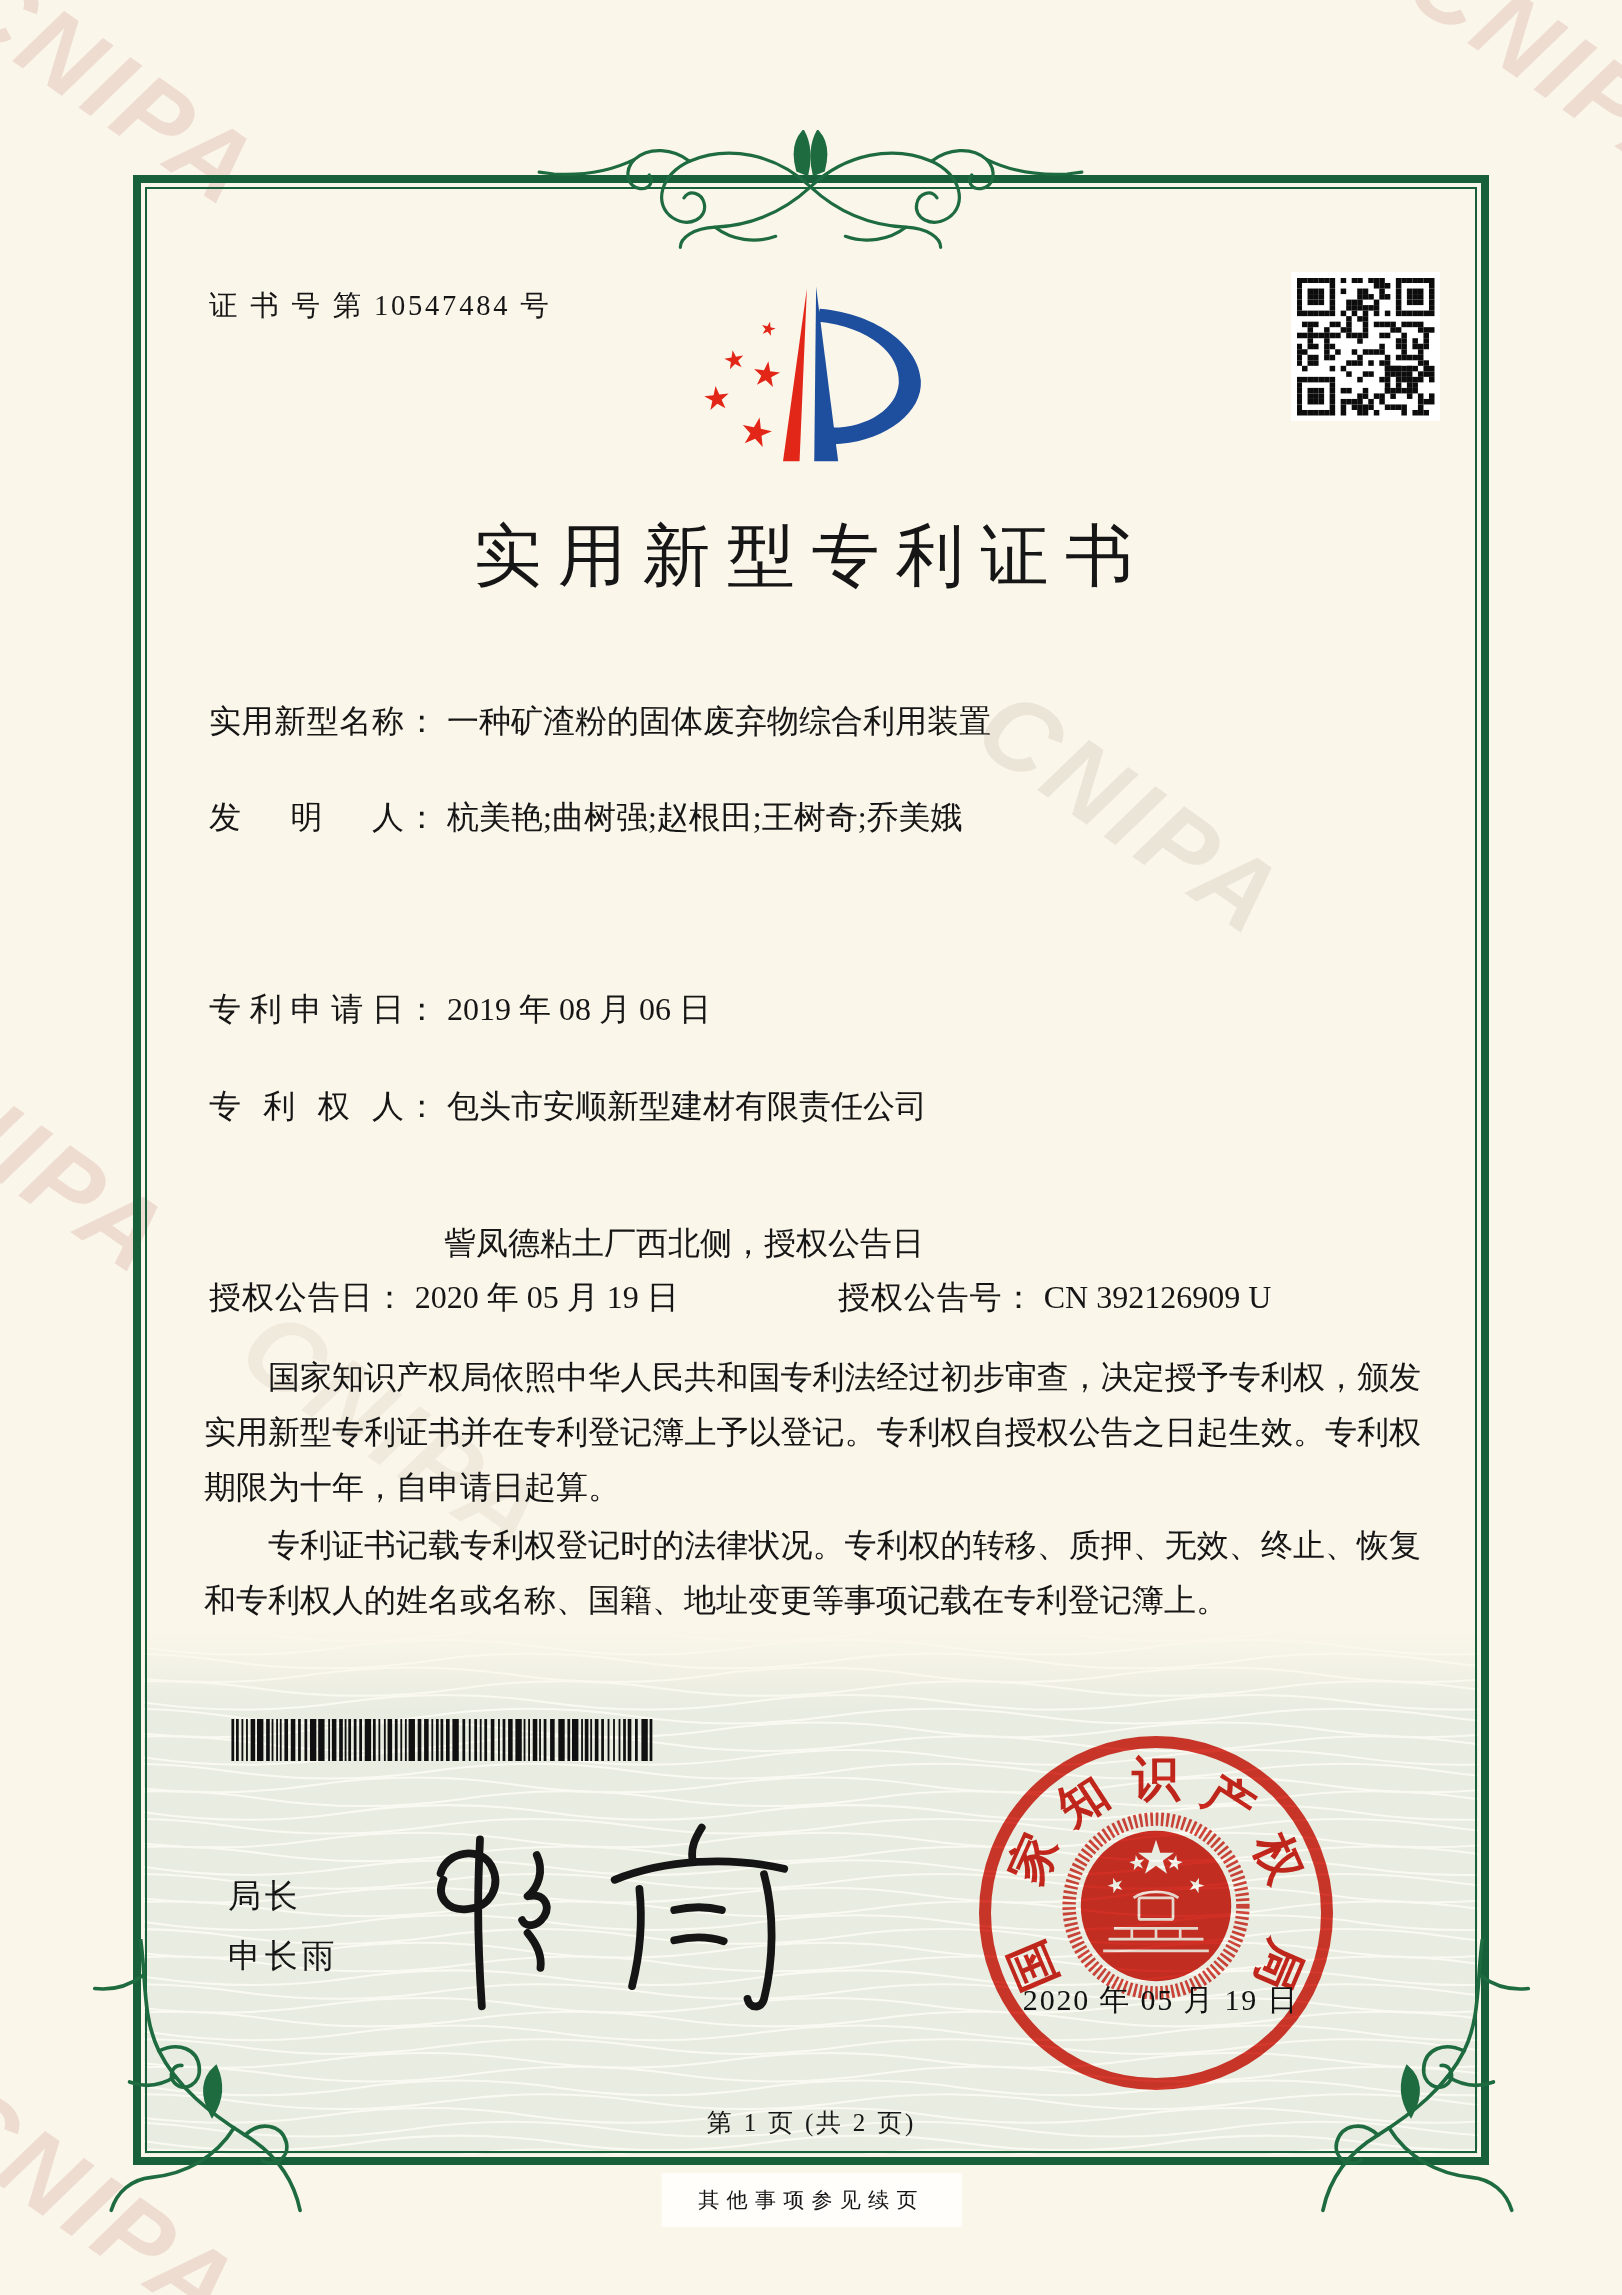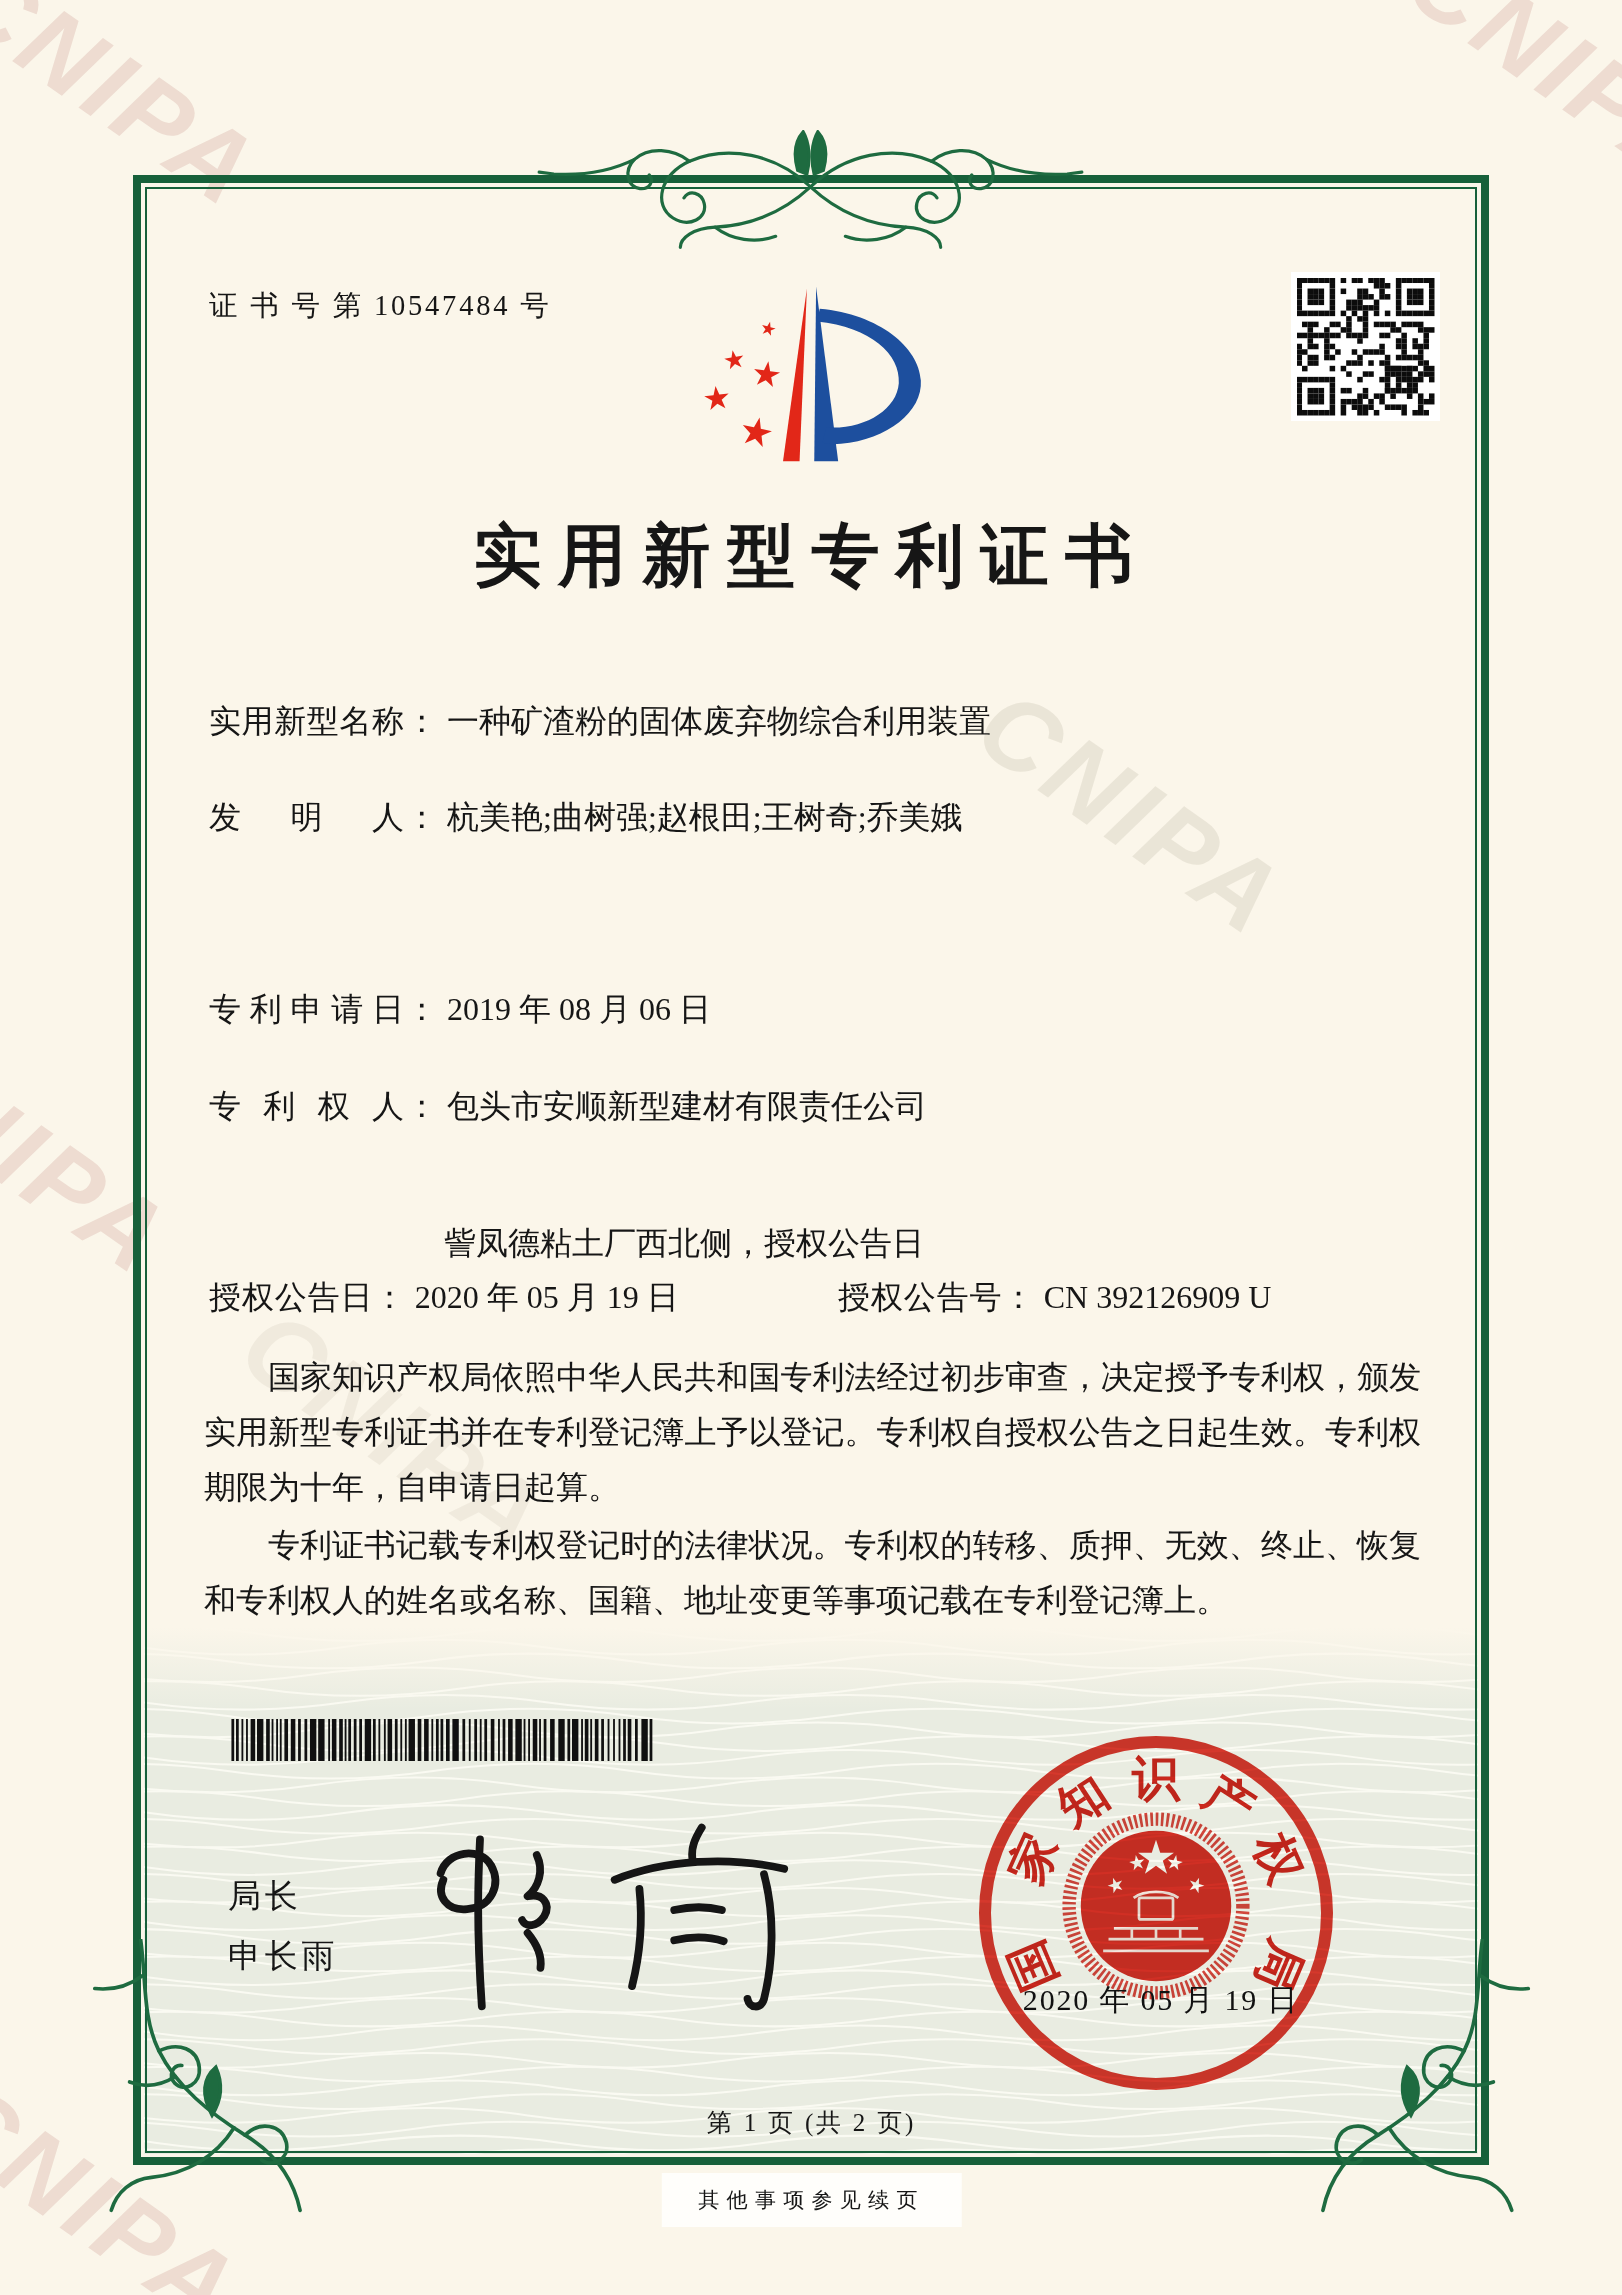--- a/index.html
+++ b/index.html
@@ -19,21 +19,21 @@
   
   .waves{position:absolute;left:144px;top:1627px;width:1334px;height:527px;overflow:hidden;}
   .waves svg{display:block;}
   .waves-fade{position:absolute;left:0;top:0;width:100%;height:83px;
               background:linear-gradient(#fbf6ea,rgba(251,246,234,0));}
   
   .cert-number{position:absolute;left:209px;top:287px;font-size:28.5px;letter-spacing:2.8px;}
   .logo{position:absolute;left:691px;top:272px;}
   .qr{position:absolute;left:1291px;top:272px;width:138px;height:138px;background:#fff;padding:5.5px;}
   .title{position:absolute;left:0;top:511px;width:100%;text-align:center;font-size:68px;
-         font-weight:bold;letter-spacing:16.5px;}
+         font-weight:normal;letter-spacing:16.5px;}
   
   .frow{position:absolute;left:209px;font-size:32px;white-space:nowrap;}
   .flabel{display:inline-block;width:195px;text-align:justify;text-align-last:justify;vertical-align:top;}
   .fcolon{margin-left:1.8px;}
   .fvalue{margin-left:9.2px;}
   .addr-line2{position:absolute;left:444px;font-size:32px;white-space:nowrap;}
   .plain-label{letter-spacing:0.9px;}
   
   .body-text{position:absolute;left:204px;top:1350px;width:1217px;font-size:32px;
              line-height:55px;text-align:justify;}

